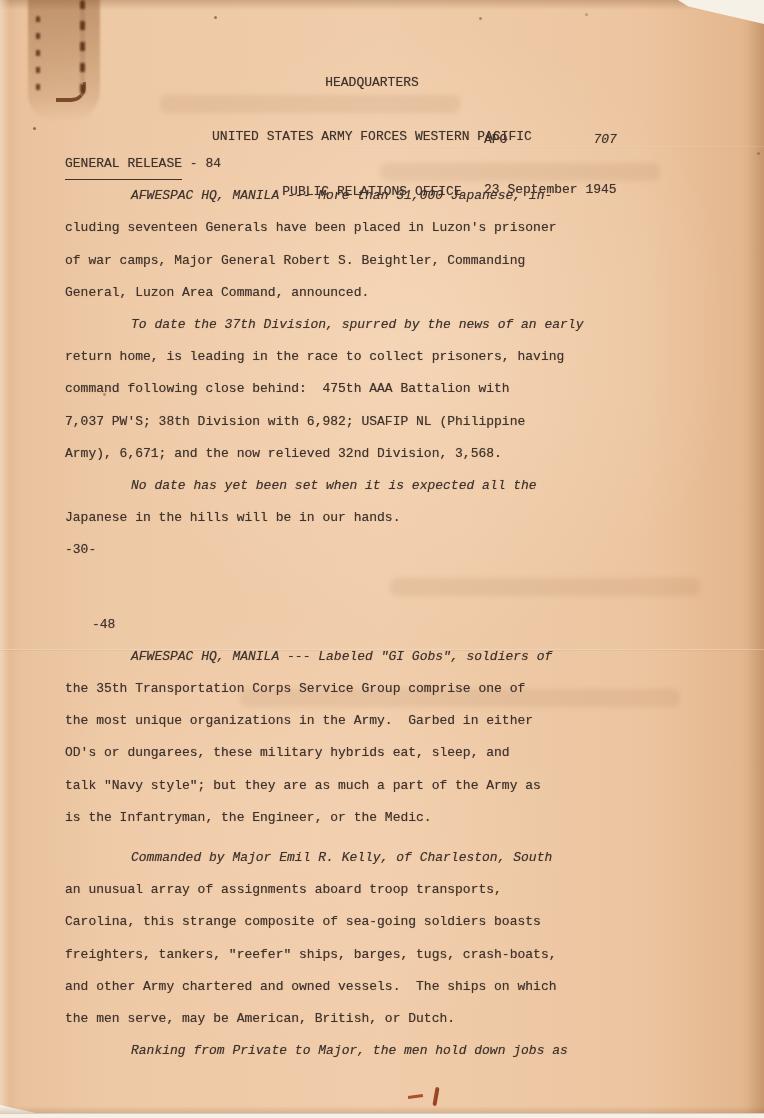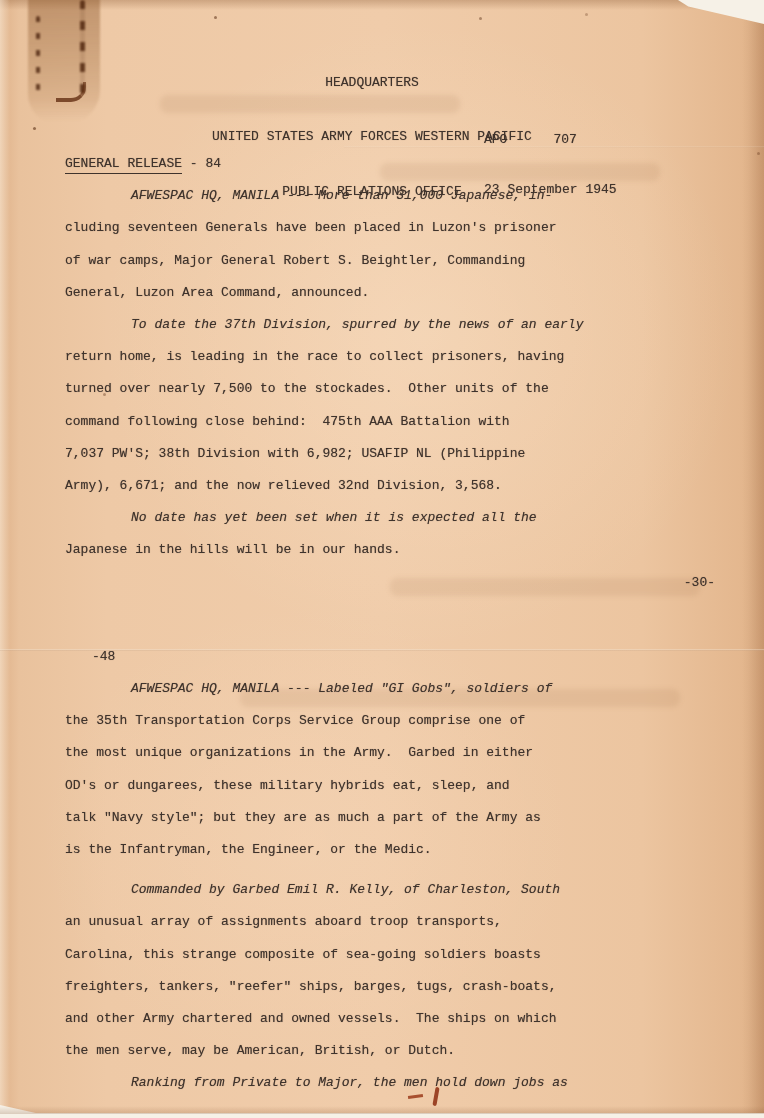--- a/index.html
+++ b/index.html
@@ -67,28 +67,28 @@
 
   .red-mark { position:absolute; left:408px; top:1086px; width:44px; height:22px; filter:blur(0.3px); }
   .red-mark::before { content:""; position:absolute; left:0; top:9px; width:15px; height:3px;
     background:#a8502f; transform:rotate(-8deg); }
   .red-mark::after { content:""; position:absolute; left:26px; top:1px; width:4px; height:19px;
     background:#9c4426; transform:rotate(10deg); border-radius:2px; }
 
   .header { position:absolute; left:66px; top:37px; width:612px; text-align:center;
     line-height:18.3px; white-space:pre; }
   .dateline { position:absolute; left:484px; top:99px; line-height:16.6px; white-space:pre; }
-  .apo-num { margin-left:46px; }
+  .apo-num { margin-left:86px;font-style:italic; }
 
   .body { position:absolute; left:65px; top:148px; width:650px; }
   .line { white-space:pre; }
   .para > .line:first-child { padding-left:66px;font-style:italic; }
   .release-heading { white-space:pre; }
-  .release-heading .u { border-bottom:1.6px solid #3f332c; padding-bottom:2px; }
-  .end-mark { text-align:right; }
+  .release-heading .u { border-bottom:1.6px solid #3f332c; padding-bottom:8px; }
+  .end-mark { text-align:left; }
   .censor { margin-top:6px; white-space:pre; }
   .heading-48 { margin-top:42px; padding-left:27px; white-space:pre; }
   .para.gap { margin-top:8px; }
 </style>
 </head>
 <body>
 
 <div class="paper">
 
   <div class="edge-left"></div>
@@ -117,21 +117,20 @@
 
     <div class="para">
         <div class="line">AFWESPAC HQ, MANILA --- More than 31,000 Japanese, in-</div>
         <div class="line">cluding seventeen Generals have been placed in Luzon's prisoner</div>
         <div class="line">of war camps, Major General Robert S. Beightler, Commanding</div>
         <div class="line">General, Luzon Area Command, announced.</div>
       </div>
     <div class="para">
         <div class="line">To date the 37th Division, spurred by the news of an early</div>
         <div class="line">return home, is leading in the race to collect prisoners, having</div>
-        <div class="line">turned over nearly 7,500 to the stockades.  Other units of the</div>
         <div class="line">command following close behind:  475th AAA Battalion with</div>
         <div class="line">7,037 PW'S; 38th Division with 6,982; USAFIP NL (Philippine</div>
         <div class="line">Army), 6,671; and the now relieved 32nd Division, 3,568.</div>
       </div>
     <div class="para">
         <div class="line">No date has yet been set when it is expected all the</div>
         <div class="line">Japanese in the hills will be in our hands.</div>
       </div>
 
     <div class="end-mark">-30-</div>
@@ -139,21 +138,21 @@
     <div class="heading-48">-48</div>
     <div class="para">
         <div class="line">AFWESPAC HQ, MANILA --- Labeled "GI Gobs", soldiers of</div>
         <div class="line">the 35th Transportation Corps Service Group comprise one of</div>
         <div class="line">the most unique organizations in the Army.  Garbed in either</div>
         <div class="line">OD's or dungarees, these military hybrids eat, sleep, and</div>
         <div class="line">talk "Navy style"; but they are as much a part of the Army as</div>
         <div class="line">is the Infantryman, the Engineer, or the Medic.</div>
       </div>
     <div class="para gap">
-        <div class="line">Commanded by Garbed Emil R. Kelly, of Charleston, South</div>
+        <div class="line">Commanded by Major Emil R. Kelly, of Charleston, South</div>
         <div class="line">an unusual array of assignments aboard troop transports,</div>
         <div class="line">Carolina, this strange composite of sea-going soldiers boasts</div>
         <div class="line">freighters, tankers, "reefer" ships, barges, tugs, crash-boats,</div>
         <div class="line">and other Army chartered and owned vessels.  The ships on which</div>
         <div class="line">the men serve, may be American, British, or Dutch.</div>
       </div>
     <div class="para">
         <div class="line">Ranking from Private to Major, the men hold down jobs as</div>
       </div>
   </div>

